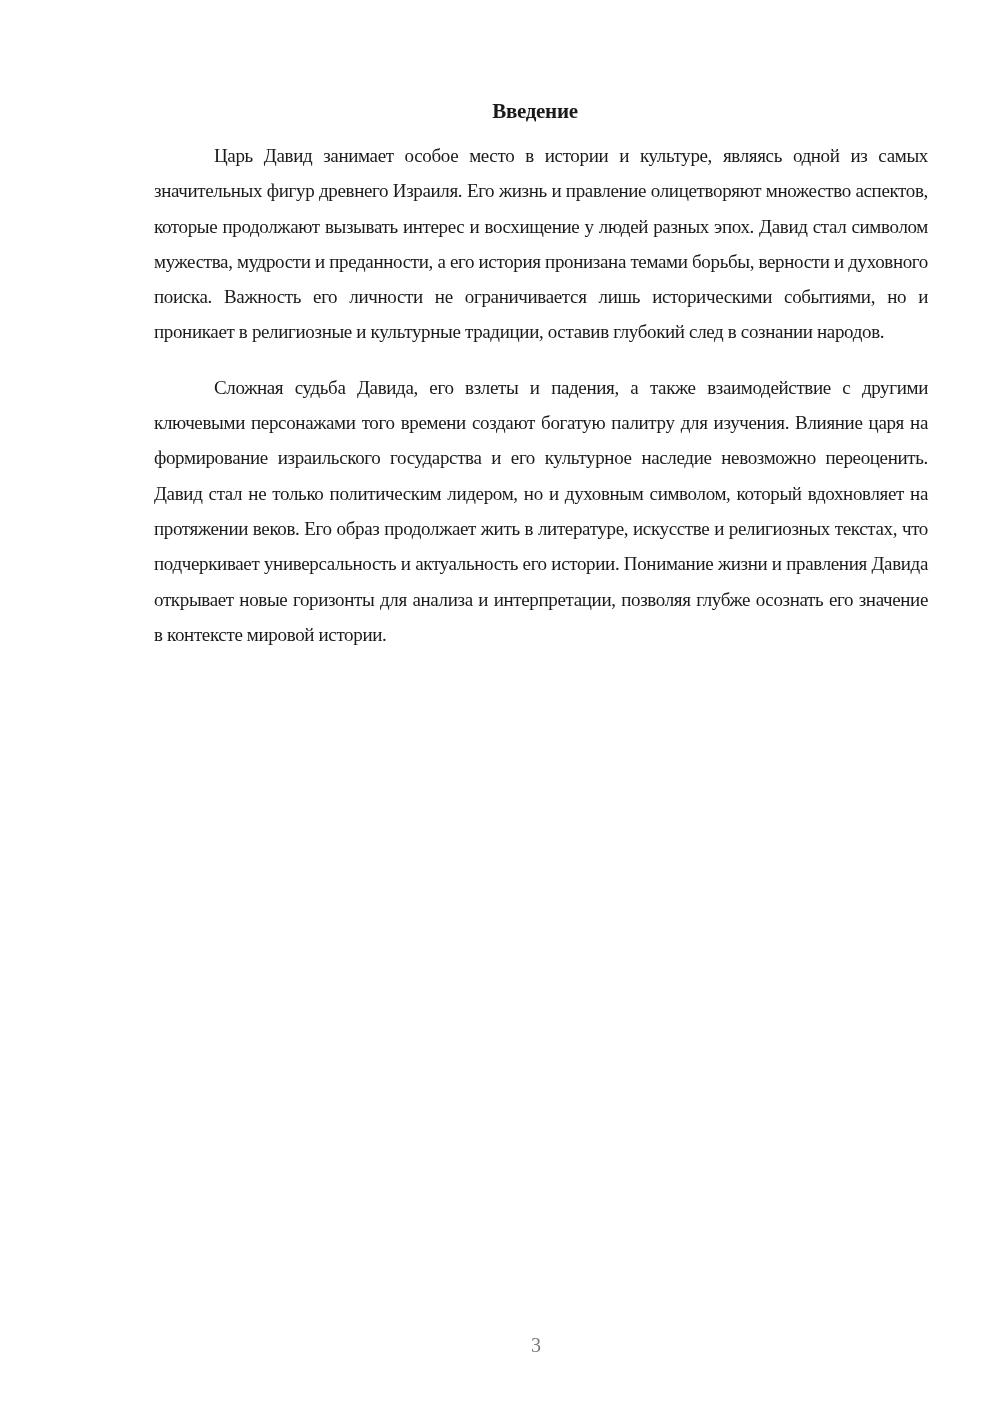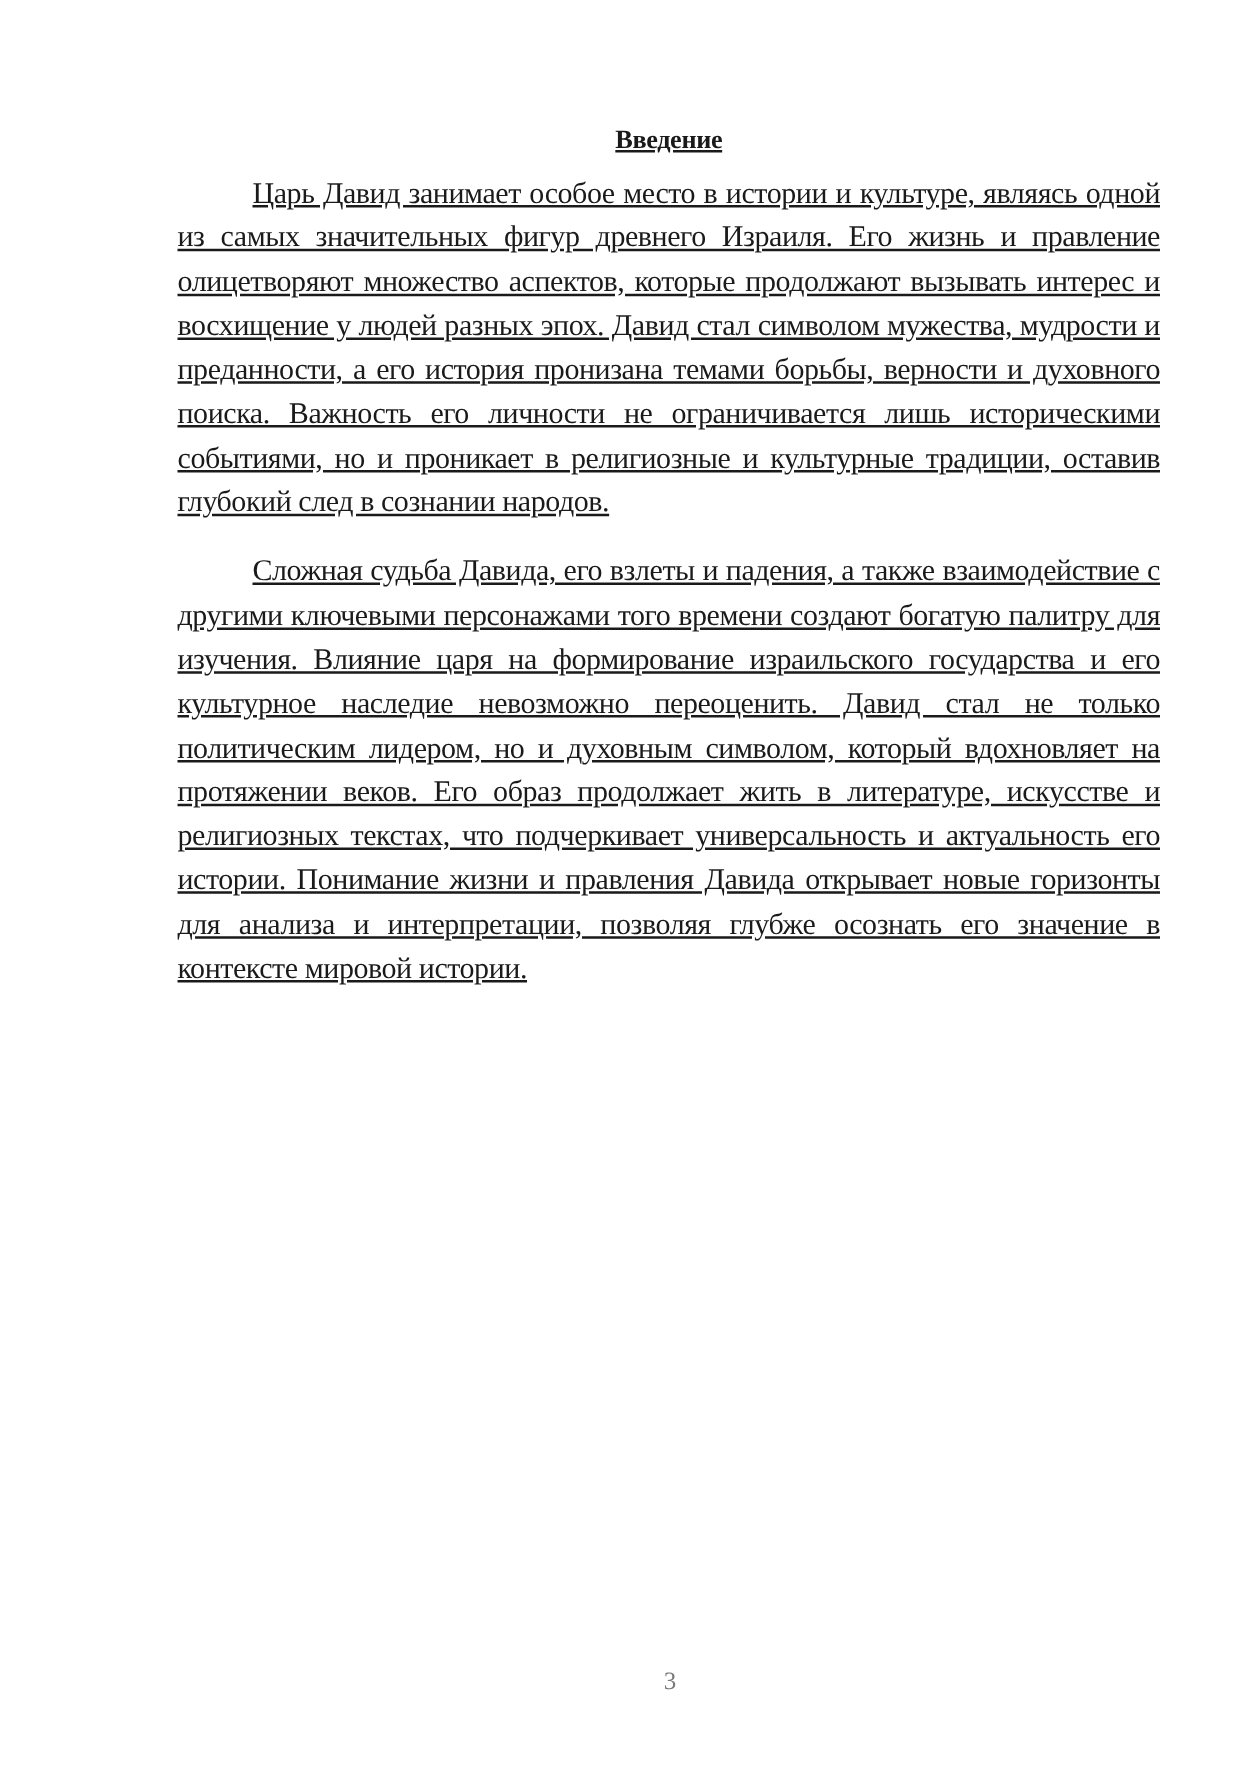--- a/index.html
+++ b/index.html
@@ -20,36 +20,35 @@
       left: 0; top: 0;
       width: 1000px;
       height: 1414px;
       background: #ffffff;
     }
     .content {
       position: absolute;
       left: 142px;
       top: 98px;
       width: 786px;
-      text-decoration: underline;
     }
     .title {
       text-align: center;
       font-weight: bold;
       font-size: 21px;
       line-height: 26px;
       margin: 0 0 14px 0;
       letter-spacing: -0.3px;
     }
     .para {
-      font-size: 24px;
+      font-size: 19px;
       line-height: 35.3px;
       text-align: justify;
       text-indent: 60px;
-      margin: 0 0 20px 0;
+      margin: 0 0 20px 12px;
       letter-spacing: -0.35px;
       word-spacing: 0px;
     }
     .page-number {
       position: absolute;
       left: 0;
       width: 1000px;
       top: 1334px;
       text-align: center;
       margin-left: 72px;

